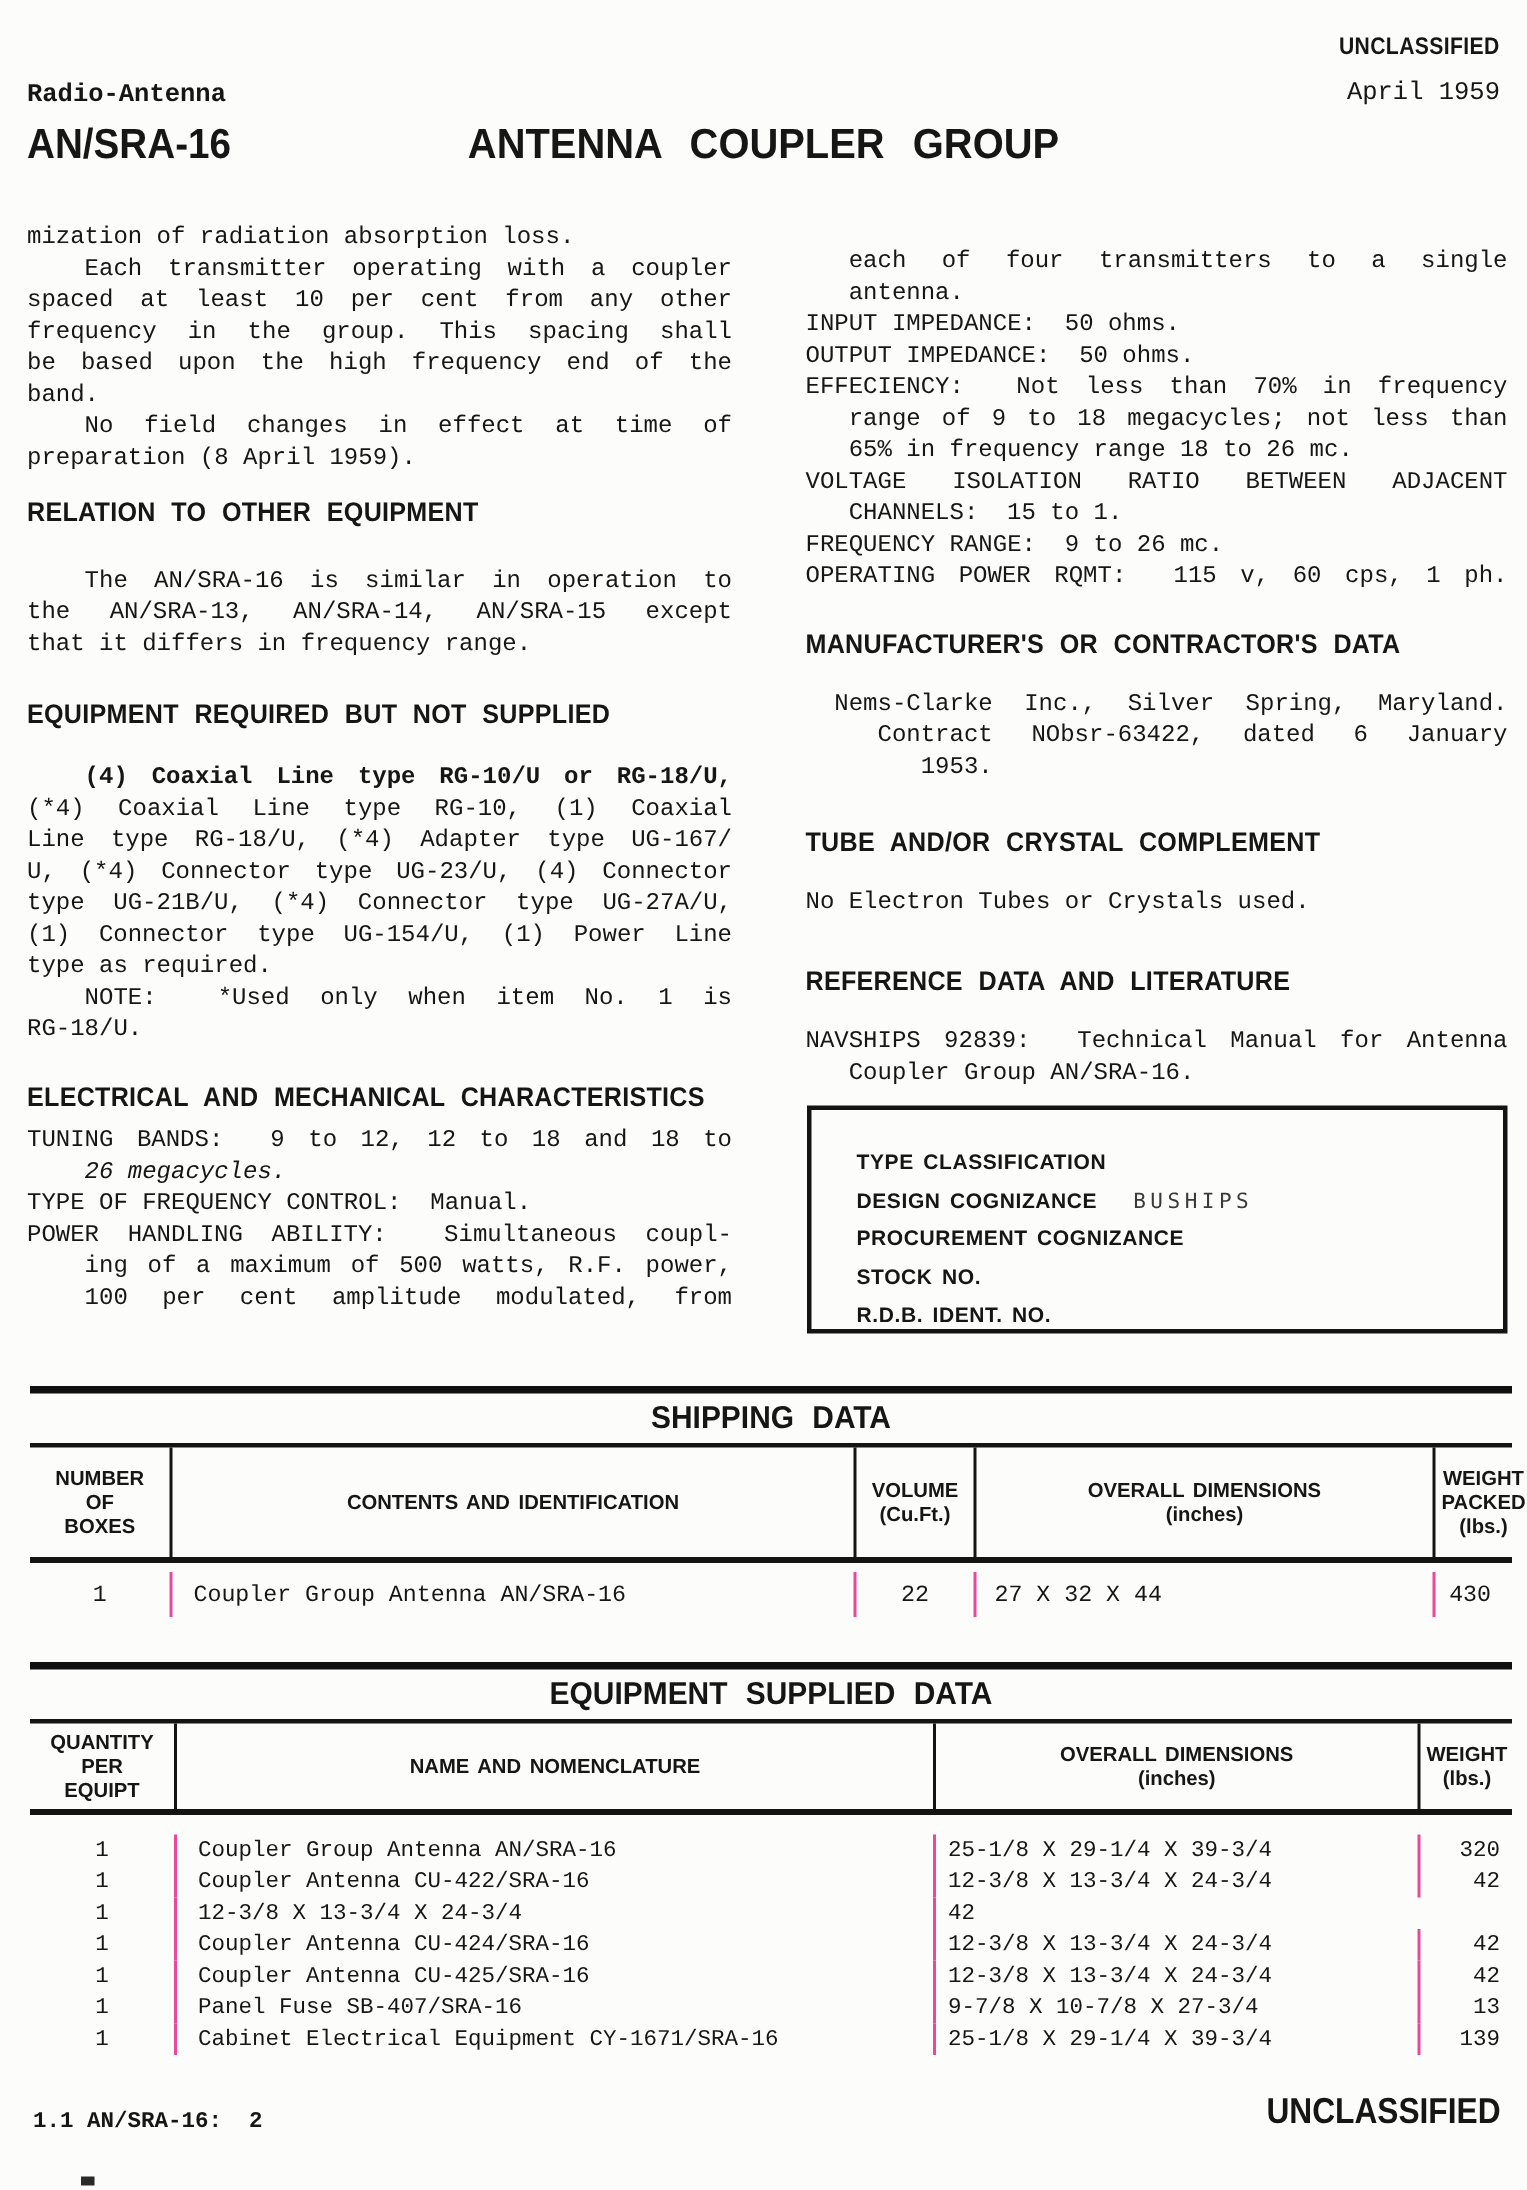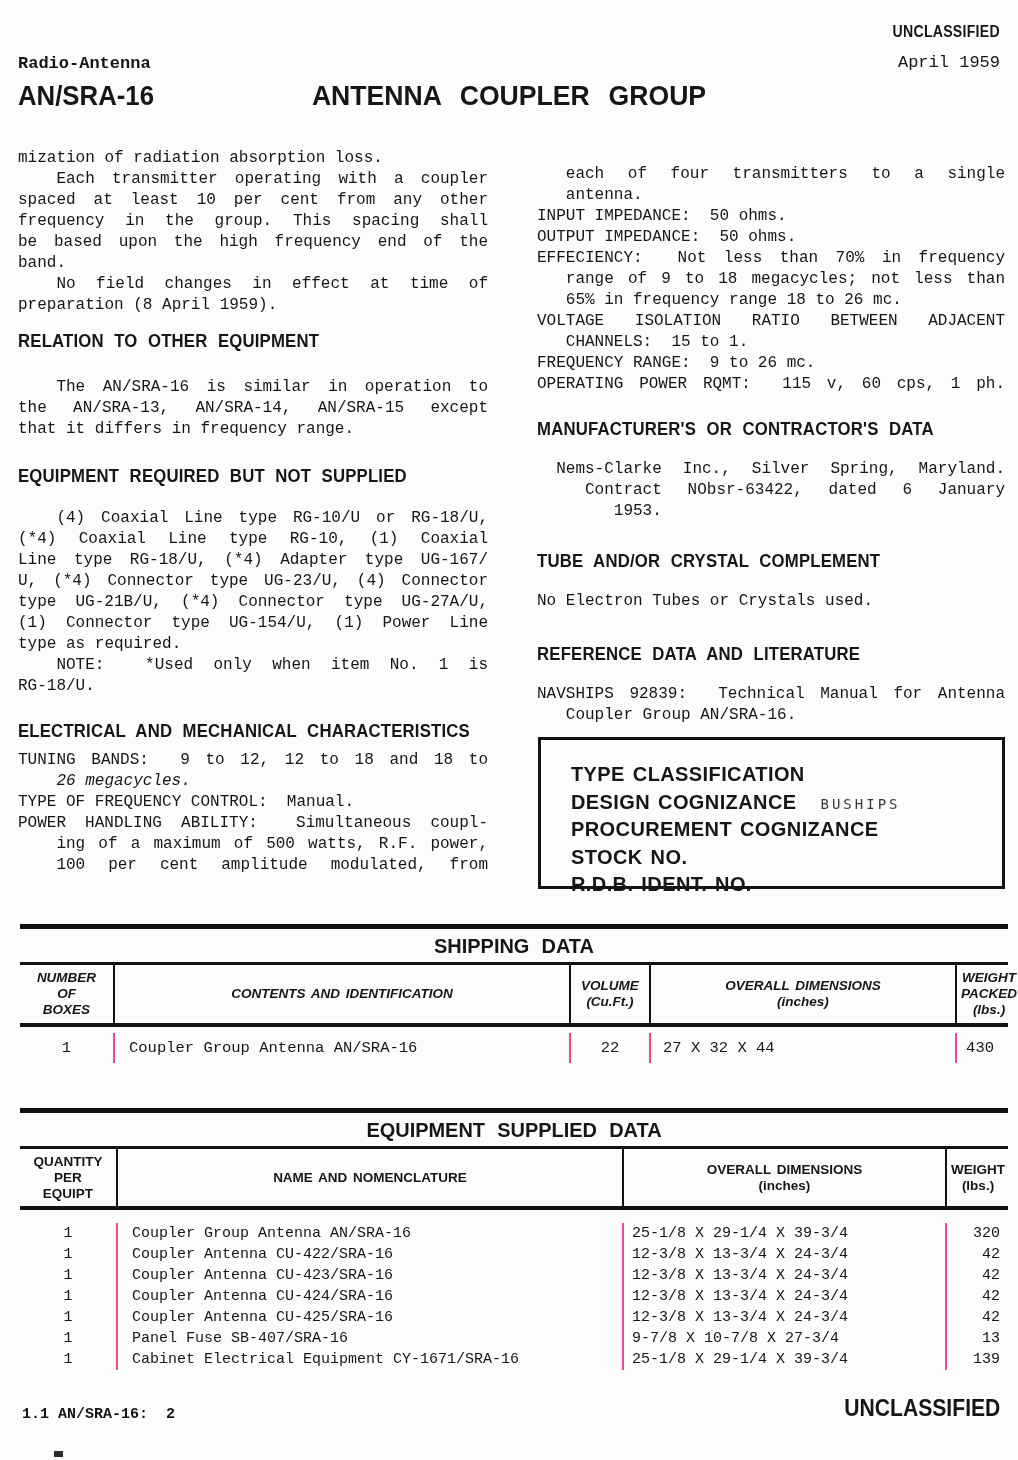--- a/index.html
+++ b/index.html
@@ -38,41 +38,41 @@
     transform:scaleX(.93); transform-origin:0 50%; white-space:nowrap;
   }
   
   .class-box {
     position:absolute; left:538px; top:737px; width:467px; height:152px;
     border:3px solid #141414; box-sizing:border-box; padding:22px 0 0 30px;
   }
   .kv-row { line-height:24.5px; }
   .kv-label {
     font-family:"Liberation Sans", sans-serif; font-weight:bold;
-    font-size:20px; letter-spacing:.4px; word-spacing:2px;margin-top:24px;
+    font-size:14px; letter-spacing:.4px; word-spacing:2px;margin-top:24px;
   }
   .kv-value {
     font-family:"DejaVu Sans Mono", monospace; font-size:14px;
     letter-spacing:3px; color:#3a3a3a; margin-left:24px;
   }
   
   .tbl { position:absolute; left:20px; width:988px; }
   .shipping  { top:924px; }
   .equipment { top:1108px; }
   .rule { height:5px; background:#101010; }
   .tbl-title {
     text-align:center; font:bold 21px "Liberation Sans", sans-serif;
     word-spacing:7px; margin:5px 0 4px; transform:scaleX(.95);
   }
   .hdr {
     display:grid; box-sizing:border-box;
     border-top:3px solid #141414; border-bottom:4px solid #141414;
     font:bold 13.5px "Liberation Sans", sans-serif; line-height:16px;
   }
-  .shipping  .hdr { grid-template-columns:93px 456px 80px 306px 1fr; height:65px;font-style:italic; }
+  .shipping  .hdr { grid-template-columns:93px 456px 80px 306px 1fr; height:80px; }
   .equipment .hdr { grid-template-columns:96px 506px 323px 1fr; height:64px; }
   .th {
     display:flex; align-items:center; justify-content:center; text-align:center;
     white-space:pre-line; word-spacing:2px; height:100%;
     box-sizing:border-box; padding:2px 4px;
   }
   .th:not(:first-child) { border-left:2px solid #141414; }
   .trow { display:grid; font-family:"Liberation Mono", monospace; }
   .shipping  .trow { grid-template-columns:93px 456px 80px 306px 1fr; font-size:15.5px; line-height:30px; margin-top:6px; }
   .equipment .trow { grid-template-columns:96px 506px 323px 1fr; font-size:15px; line-height:21px; }
@@ -123,21 +123,21 @@
         <div class="tline">preparation (8 April 1959).</div>
       </div>
       <div class="sec-heading" style="margin-top: 15px;">RELATION TO OTHER EQUIPMENT</div>
       <div class="para" style="margin-top: 26px;">
         <div class="tline just" style="padding-left: 38.4px;">The AN/SRA-16 is similar in operation to</div>
         <div class="tline just">the AN/SRA-13, AN/SRA-14, AN/SRA-15 except</div>
         <div class="tline">that it differs in frequency range.</div>
       </div>
       <div class="sec-heading" style="margin-top: 26px;">EQUIPMENT REQUIRED BUT NOT SUPPLIED</div>
       <div class="para" style="margin-top: 22px;">
-        <div class="tline just" style="padding-left: 38.4px;">(4) Coaxial Line type RG-10/U or RG-18/U,</div>
+        <div class="tline just" style="padding-left: 38.4px; font-weight: bold;">(4) Coaxial Line type RG-10/U or RG-18/U,</div>
         <div class="tline just">(*4) Coaxial Line type RG-10, (1) Coaxial</div>
         <div class="tline just">Line type RG-18/U, (*4) Adapter type UG-167/</div>
         <div class="tline just">U, (*4) Connector type UG-23/U, (4) Connector</div>
         <div class="tline just">type UG-21B/U, (*4) Connector type UG-27A/U,</div>
         <div class="tline just">(1) Connector type UG-154/U, (1) Power Line</div>
         <div class="tline">type as required.</div>
         <div class="tline just" style="padding-left: 38.4px;">NOTE:&nbsp; *Used only when item No. 1 is</div>
         <div class="tline">RG-18/U.</div>
       </div>
       <div class="sec-heading" style="margin-top: 24px;">ELECTRICAL AND MECHANICAL CHARACTERISTICS</div>
@@ -237,21 +237,20 @@
           <div class="c">320</div>
         </div>
         <div class="trow">
           <div class="c">1</div>
           <div class="c">Coupler Antenna CU-422/SRA-16</div>
           <div class="c">12-3/8 X 13-3/4 X 24-3/4</div>
           <div class="c">42</div>
         </div>
         <div class="trow">
           <div class="c">1</div>
-          <div class="c">Coupler Antenna CU-423/SRA-16</div>
           <div class="c">12-3/8 X 13-3/4 X 24-3/4</div>
           <div class="c">42</div>
         </div>
         <div class="trow">
           <div class="c">1</div>
           <div class="c">Coupler Antenna CU-424/SRA-16</div>
           <div class="c">12-3/8 X 13-3/4 X 24-3/4</div>
           <div class="c">42</div>
         </div>
         <div class="trow">

